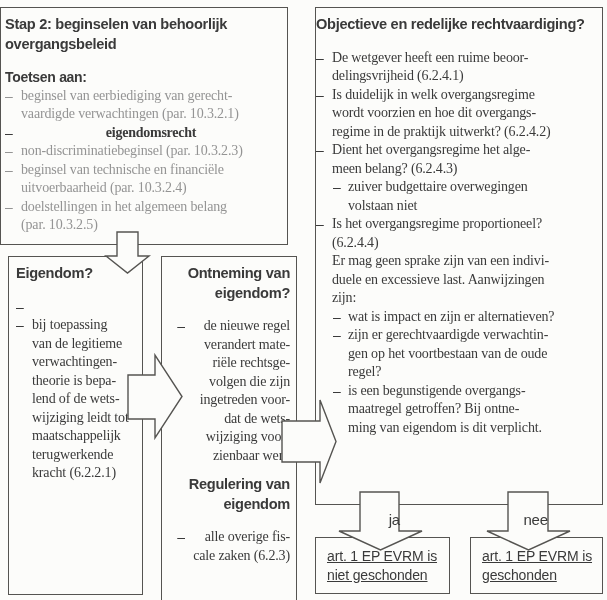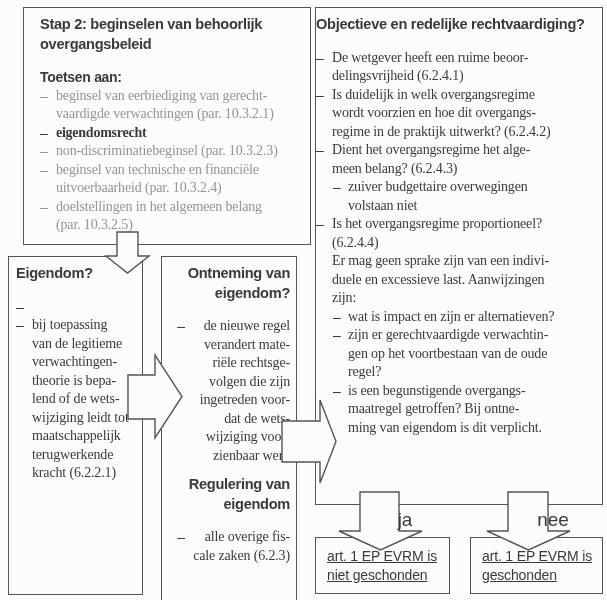--- a/index.html
+++ b/index.html
@@ -51,43 +51,42 @@
   }
   #arrow-layer polygon{
     fill:#fcfcfa;
     stroke:#555451;
     stroke-width:1.4;
     stroke-linejoin:miter;
   }
   .flow-label{
     position:absolute;
     z-index:6;
-    text-align:center;
-    font-size:19px;
-    margin-left:25px;
+    text-align:right;
+    font-size:15px;
   }
   .outcome .txt2{white-space:pre-line;text-decoration:underline;}
 </style>
 </head>
 <body>
 
 <div id="canvas">
 
-  <div class="box" style="left:23px;top:7px;width:288px;height:238px;padding-left:16px;">
+  <div class="box" style="left:0;top:7px;width:288px;height:238px;padding-left:4px;">
     <div class="btitle">Stap 2: beginselen van behoorlijk
 overgangsbeleid</div>
     <div class="subtitle gap-sm">Toetsen aan:</div>
     <div class="li">
       <span class="dash muted">–</span>
       <span class="txt muted">beginsel van eerbiediging van gerecht-
 vaardigde verwachtingen (par. 10.3.2.1)</span>
     </div>
     <div class="li">
       <span class="dash">–</span>
-      <span class="txt" style="font-weight:bold;letter-spacing:-0.25px;">eigendomsrecht</span>
+      <span class="txt" style="font-weight:bold;letter-spacing:-0.25px;text-align:center;">eigendomsrecht</span>
     </div>
     <div class="li">
       <span class="dash muted">–</span>
       <span class="txt muted">non-discriminatiebeginsel (par. 10.3.2.3)</span>
     </div>
     <div class="li">
       <span class="dash muted">–</span>
       <span class="txt muted">beginsel van technische en financiële
 uitvoerbaarheid (par. 10.3.2.4)</span>
     </div>

